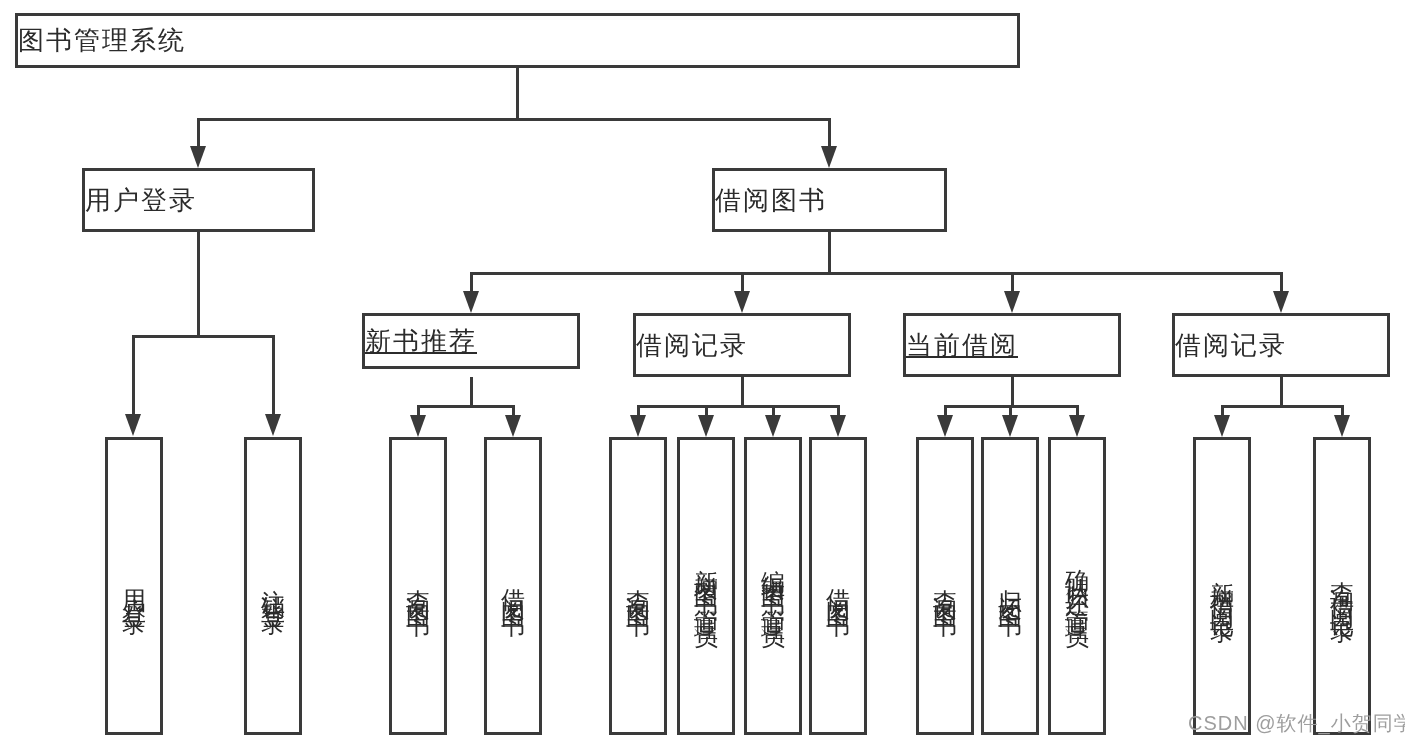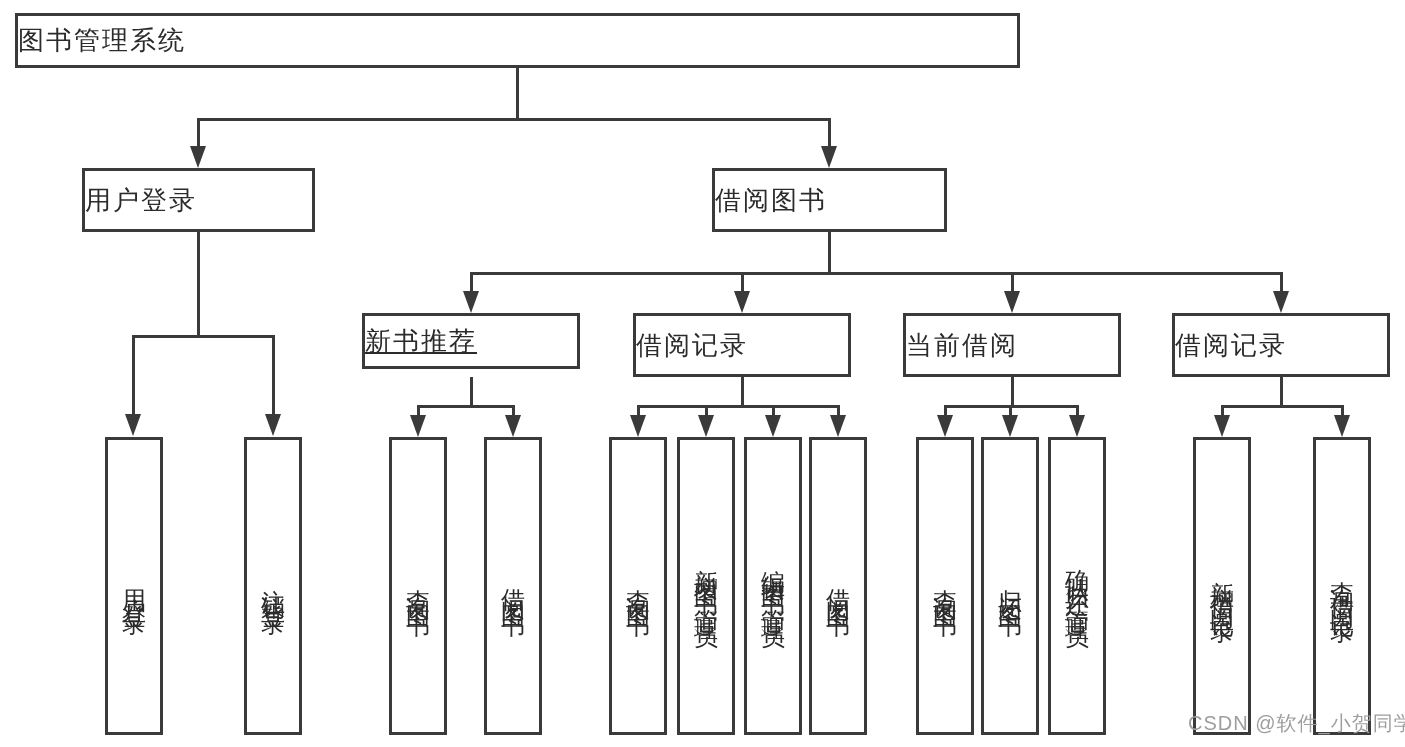--- a/index.html
+++ b/index.html
@@ -95,21 +95,21 @@
   <div class="arrow" style="left:1004px;top:291px;"></div>
   <div class="vline" style="left:1280px;top:272px;height:20px;"></div>
   <div class="arrow" style="left:1273px;top:291px;"></div>
 
   <div class="box" style="left:362px;top:313px;width:218px;height:56px;text-decoration:underline;">
     <span>新书推荐</span>
   </div>
   <div class="box" style="left:633px;top:313px;width:218px;height:64px;">
     <span>借阅记录</span>
   </div>
-  <div class="box" style="left:903px;top:313px;width:218px;height:64px;">
+  <div class="box" style="left:903px;top:313px;width:218px;height:64px;text-decoration:underline;">
     <span>当前借阅</span>
   </div>
   <div class="box" style="left:1172px;top:313px;width:218px;height:64px;">
     <span>借阅记录</span>
   </div>
 
   <div class="vline" style="left:470px;top:377px;height:31px;"></div>
   <div class="hline" style="left:417px;top:405px;width:97px;"></div>
   <div class="vline" style="left:417px;top:405px;height:10px;"></div>
   <div class="arrow" style="left:410px;top:415px;"></div>

